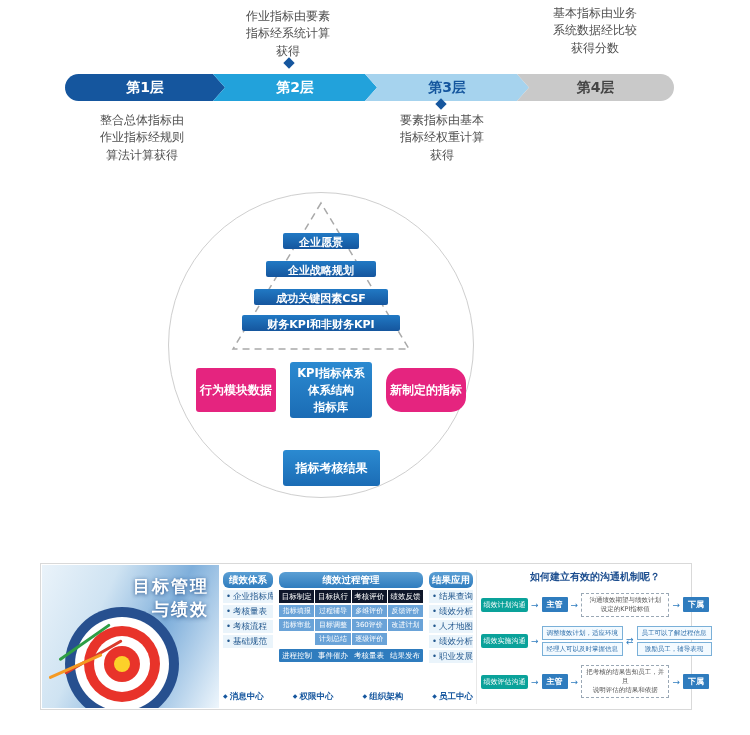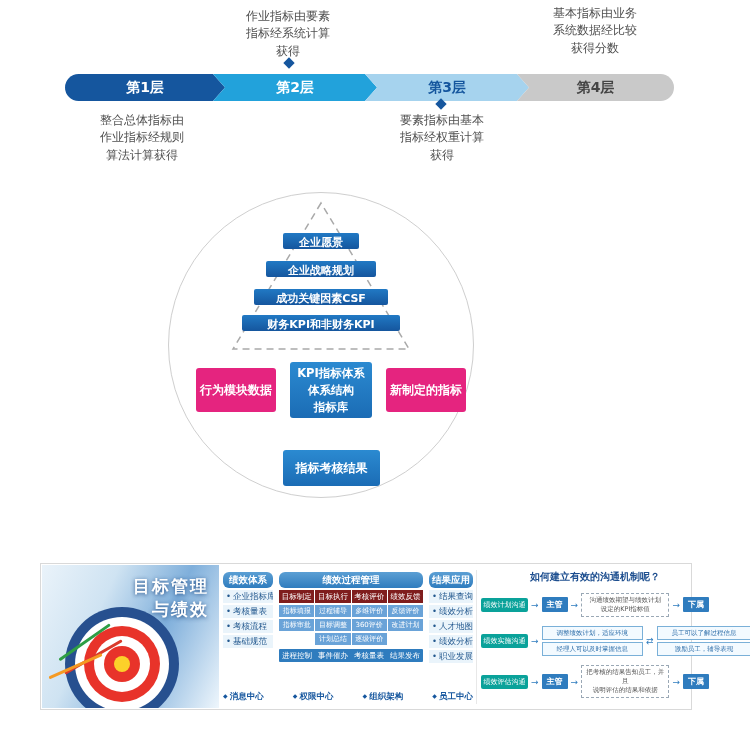--- a/index.html
+++ b/index.html
@@ -42,21 +42,21 @@
   .photo-title { position:absolute; right:10px; top:10px; text-align:right; color:#fff; font-weight:bold;
                  font-size:17px; line-height:1.35; letter-spacing:2px; white-space:pre-line;
                  text-shadow:0 1px 4px rgba(16,60,120,.85); }
 
   .col-header { background:linear-gradient(#5b9fd4,#2f7cbe); color:#fff; font-size:9.5px; font-weight:bold;
                 height:16px; line-height:16px; text-align:center; border-radius:6px; }
   .side-item { background:#eaf4fb; color:#24598f; font-size:8.5px; line-height:13px; margin-top:2px;
                padding-left:3px; white-space:nowrap; overflow:hidden; }
   .side-item::before { content:"•"; margin-right:2px; }
   .tabs { display:flex; gap:1px; margin-top:2px; }
-  .tab { background:#7f1d1d; color:#fff; font-size:7.5px; height:13px; line-height:13px; flex:1;
+  .tab { background:#0f172a; color:#fff; font-size:7.5px; height:13px; line-height:13px; flex:1;
          text-align:center; white-space:nowrap; overflow:hidden; }
   .cells { display:flex; gap:1px; margin-top:2px; }
   .cellcol { flex:1; display:flex; flex-direction:column; gap:2px; }
   .cell { background:#6aa3d8; color:#fff; font-size:7px; height:12px; line-height:12px; text-align:center;
           white-space:nowrap; overflow:hidden; }
   .c2-footer { display:flex; justify-content:space-around; background:#2f7cbe; color:#fff; font-size:7.5px;
                height:13px; line-height:13px; margin-top:4px; border-radius:1px; }
   .bstrip { position:absolute; left:182px; top:127px; width:250px; display:flex;
             justify-content:space-between; font-size:8.5px; font-weight:bold; color:#15569e; }
   .bstrip span::before { content:"◆"; font-size:6px; margin-right:2px; vertical-align:1px; }
@@ -67,21 +67,21 @@
   .comm-row { display:flex; align-items:center; gap:3px; margin-top:9px; }
   .pill { background:#0aa29a; color:#fff; font-size:7px; line-height:1.15; padding:3px 1px; width:47px;
           text-align:center; border-radius:2px; flex:none; }
   .mini-arrow { color:#2f7cbe; font-size:9px; flex:none; }
   .role-box { background:#2f7cbe; color:#fff; font-size:8px; font-weight:bold; width:26px; height:15px;
               line-height:15px; text-align:center; flex:none; border-radius:1px; }
   .dash-box { border:1px dashed #9aa8b5; color:#555; font-size:6.5px; line-height:1.35; padding:2px 1px;
               text-align:center; white-space:pre-line; flex:1; }
   .stackcol { flex:1; display:flex; flex-direction:column; gap:2px; }
   .solid-box { border:1px solid #7ab0d8; background:#f3faff; color:#2b6ca8; font-size:6.5px; line-height:1.3;
-               padding:2px 14px; text-align:center; white-space:nowrap; overflow:hidden; }
+               padding:2px 4px; text-align:center; white-space:nowrap; overflow:hidden; }
   .vdiv { position:absolute; left:435px; top:6px; width:1px; height:134px; background:#e8e8e8; }
 </style>
 </head>
 <body>
 
 <div class="page">
 
   <div class="abs note" style="left:218px;top:8px;width:140px;">作业指标由要素
 指标经系统计算
 获得</div>
@@ -109,21 +109,21 @@
   </svg>
   <div class="pyr" style="left:283px;top:233px;width:76px;">企业愿景</div>
   <div class="pyr" style="left:266px;top:261px;width:110px;">企业战略规划</div>
   <div class="pyr" style="left:254px;top:289px;width:134px;">成功关键因素CSF</div>
   <div class="pyr" style="left:242px;top:315px;width:158px;">财务KPI和非财务KPI</div>
 
   <div class="abs pinkbox" style="left:196px;top:368px;width:80px;height:44px;">行为模块数据</div>
   <div class="abs bluebox" style="left:290px;top:362px;width:82px;height:56px;font-size:11.5px;line-height:17px;padding-top:3px;white-space:pre-line;">KPI指标体系
 体系结构
 指标库</div>
-  <div class="abs pinkbox" style="left:386px;top:368px;width:80px;height:44px;">新制定的指标</div>
+  <div class="abs pinkbox" style="left:386px;top:368px;width:80px;height:44px;border-radius:15px;">新制定的指标</div>
   <div class="abs bluebox" style="left:283px;top:450px;width:97px;height:36px;font-size:12px;line-height:36px;">指标考核结果</div>
 
   <div class="banner">
 
     <div class="photo">
       <div class="ring" style="left:23px;top:42px;width:114px;height:114px;background:#27508f;"></div>
       <div class="ring" style="left:33px;top:52px;width:94px;height:94px;background:#ffffff;"></div>
       <div class="ring" style="left:42px;top:61px;width:76px;height:76px;background:#e8332a;"></div>
       <div class="ring" style="left:52px;top:71px;width:56px;height:56px;background:#ffffff;"></div>
       <div class="ring" style="left:62px;top:81px;width:36px;height:36px;background:#e8332a;"></div>

